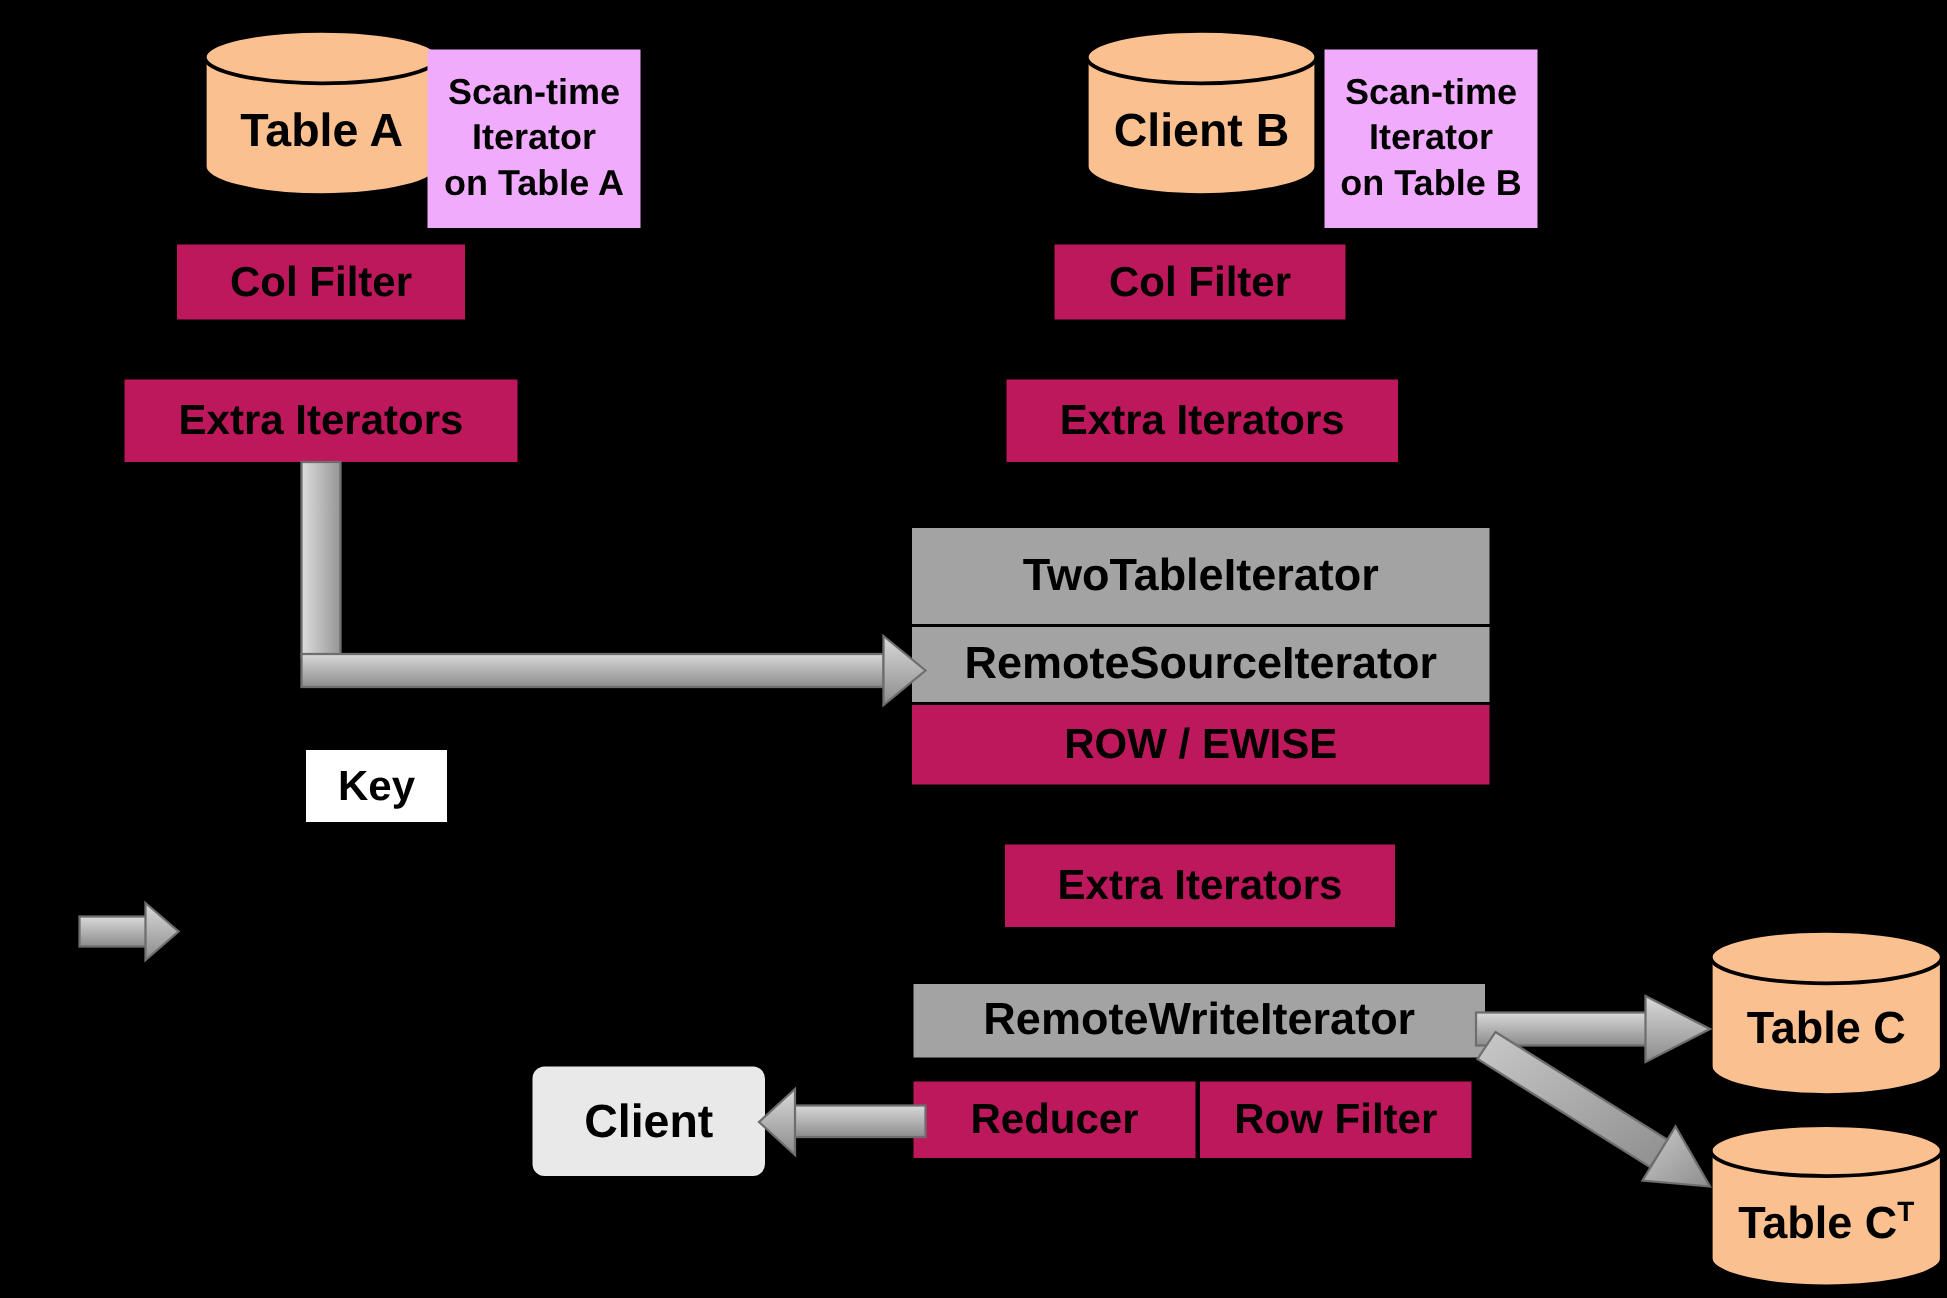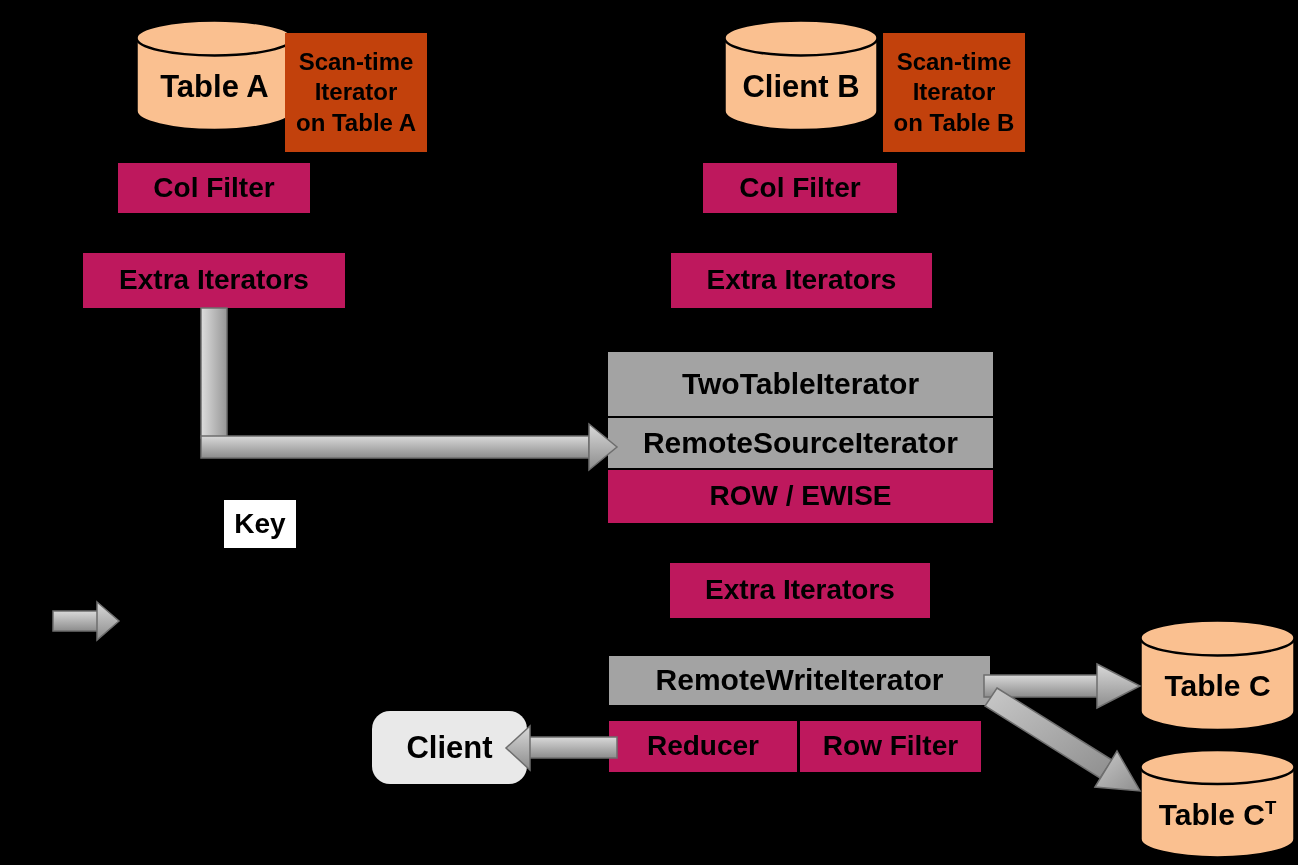--- a/index.html
+++ b/index.html
@@ -10,22 +10,22 @@
     padding-left:27px;
   }
   .node {
     position:absolute; display:flex; align-items:center; justify-content:center;
     font-weight:bold; color:#000; text-align:center; z-index:2;
     line-height:1.15;
   }
   .green  { background:#be185d; font-size:28px; }
   .blue   { background:#a3a3a3; font-size:30px; }
   .white  { background:#FFFFFF; font-size:28px; }
-  .scan   { background:#c2410c; font-size:24px; line-height:1.27; white-space:pre-line;text-align:center; }
-  .client { background:#E9E9E9; border-radius:18px; font-size:31px;margin-left:17px; }
+  .scan   { background:#f0abfc; font-size:24px; line-height:1.27; white-space:pre-line;text-align:center; }
+  .client { background:#E9E9E9; border-radius:8px; font-size:31px; }
   .cyl    { position:absolute; z-index:2; }
   .cyl svg { position:absolute; left:0; top:0; width:100%; height:100%; }
   .cyl-label {
     position:absolute; left:0; right:0; top:44%;
     text-align:center; font-weight:bold; font-size:31px; color:#000;
   }
   .cyl-label sup { font-size:0.62em; vertical-align:super; }
   .arrows {
     position:absolute; left:0; top:0; z-index:5; pointer-events:none;
   }
@@ -64,21 +64,21 @@
 on Table B</div>
 
   <div class="node green" style="left:703px;top:163px;width:194px;height:50px">Col Filter</div>
 
   <div class="node green" style="left:671px;top:253px;width:261px;height:55px">Extra Iterators</div>
 
   <div class="node blue" style="left:608px;top:352px;width:385px;height:64px">TwoTableIterator</div>
   <div class="node blue" style="left:608px;top:418px;width:385px;height:50px">RemoteSourceIterator</div>
   <div class="node green" style="left:608px;top:470px;width:385px;height:53px">ROW / EWISE</div>
 
-  <div class="node white" style="left:224px;top:500px;width:72px;height:48px">Key</div>
+  <div class="node white" style="left:204px;top:500px;width:94px;height:48px">Key</div>
 
   <div class="node green" style="left:670px;top:563px;width:260px;height:55px">Extra Iterators</div>
 
   <div class="node blue" style="left:609px;top:656px;width:381px;height:49px">RemoteWriteIterator</div>
 
   <div class="node green" style="left:609px;top:721px;width:188px;height:51px">Reducer</div>
   <div class="node green" style="left:800px;top:721px;width:181px;height:51px">Row Filter</div>
 
   <div class="node client" style="left:355px;top:711px;width:155px;height:73px">Client</div>
 

